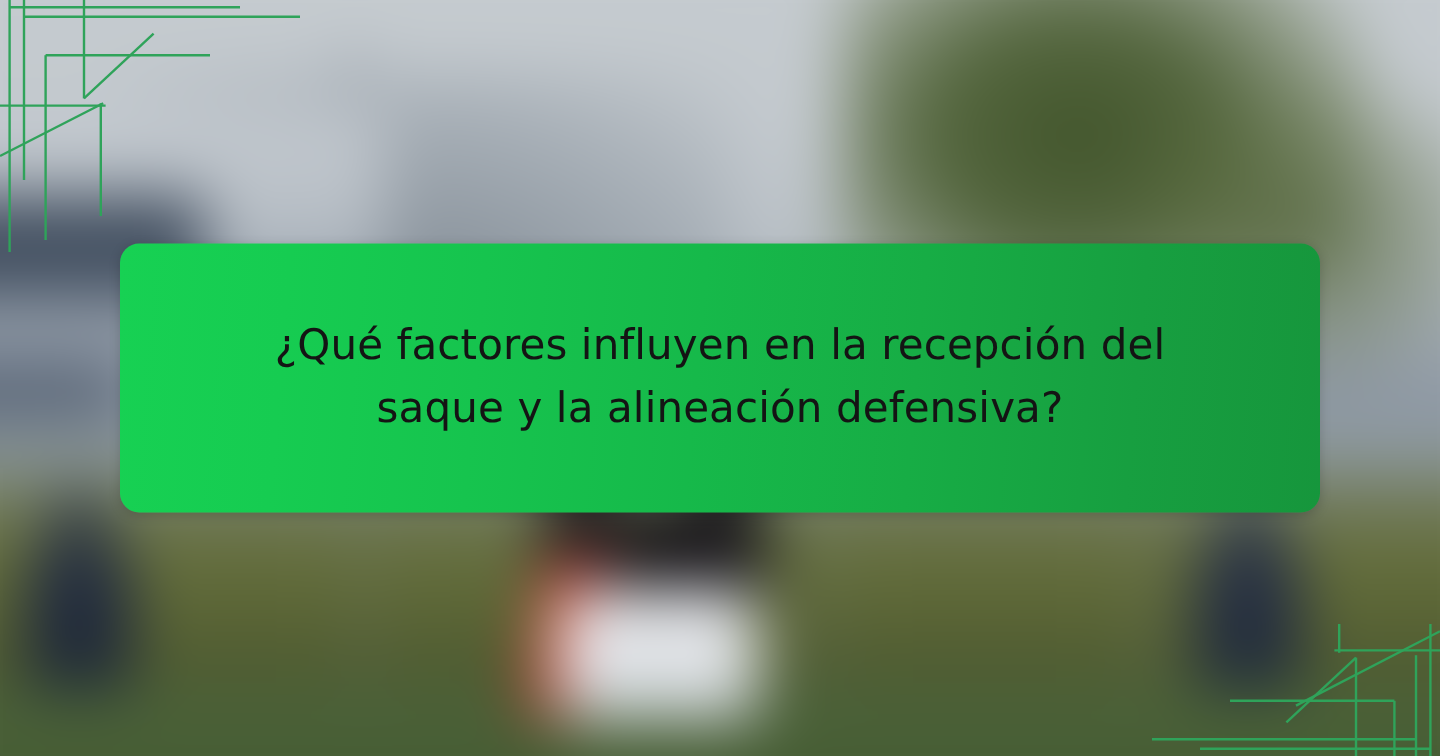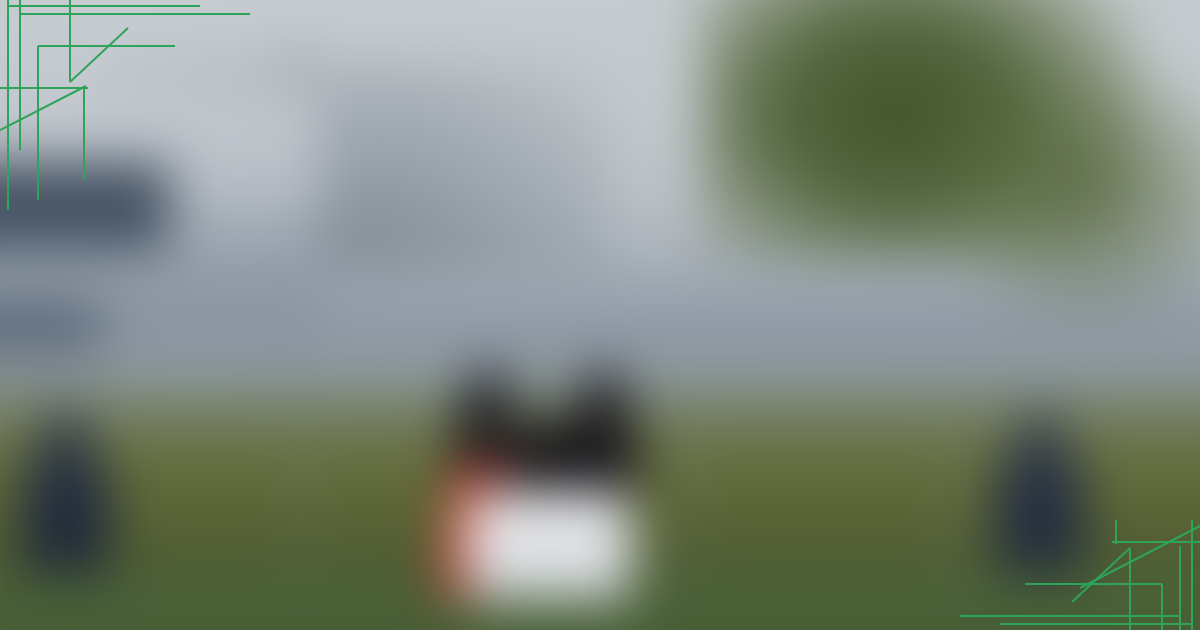--- a/index.html
+++ b/index.html
@@ -315,14 +315,17 @@
       <path d="M232 64 L232 110"></path>
       <path d="M232 64 L95 64"></path>
       <path d="M200 110 L200 28"></path>
       <path d="M270 22 L182 22"></path>
       <path d="M200 28 L142 82"></path>
       <path d="M270 6 L150 68"></path>
       <path d="M186 24 L186 0"></path>
     </g>
   </svg>
 
+  <div class="banner">
+    <div class="banner-text">¿Qué factores influyen en la recepción del saque y la alineación defensiva?</div>
+  </div>
 
 </div>
 
 </body></html>

